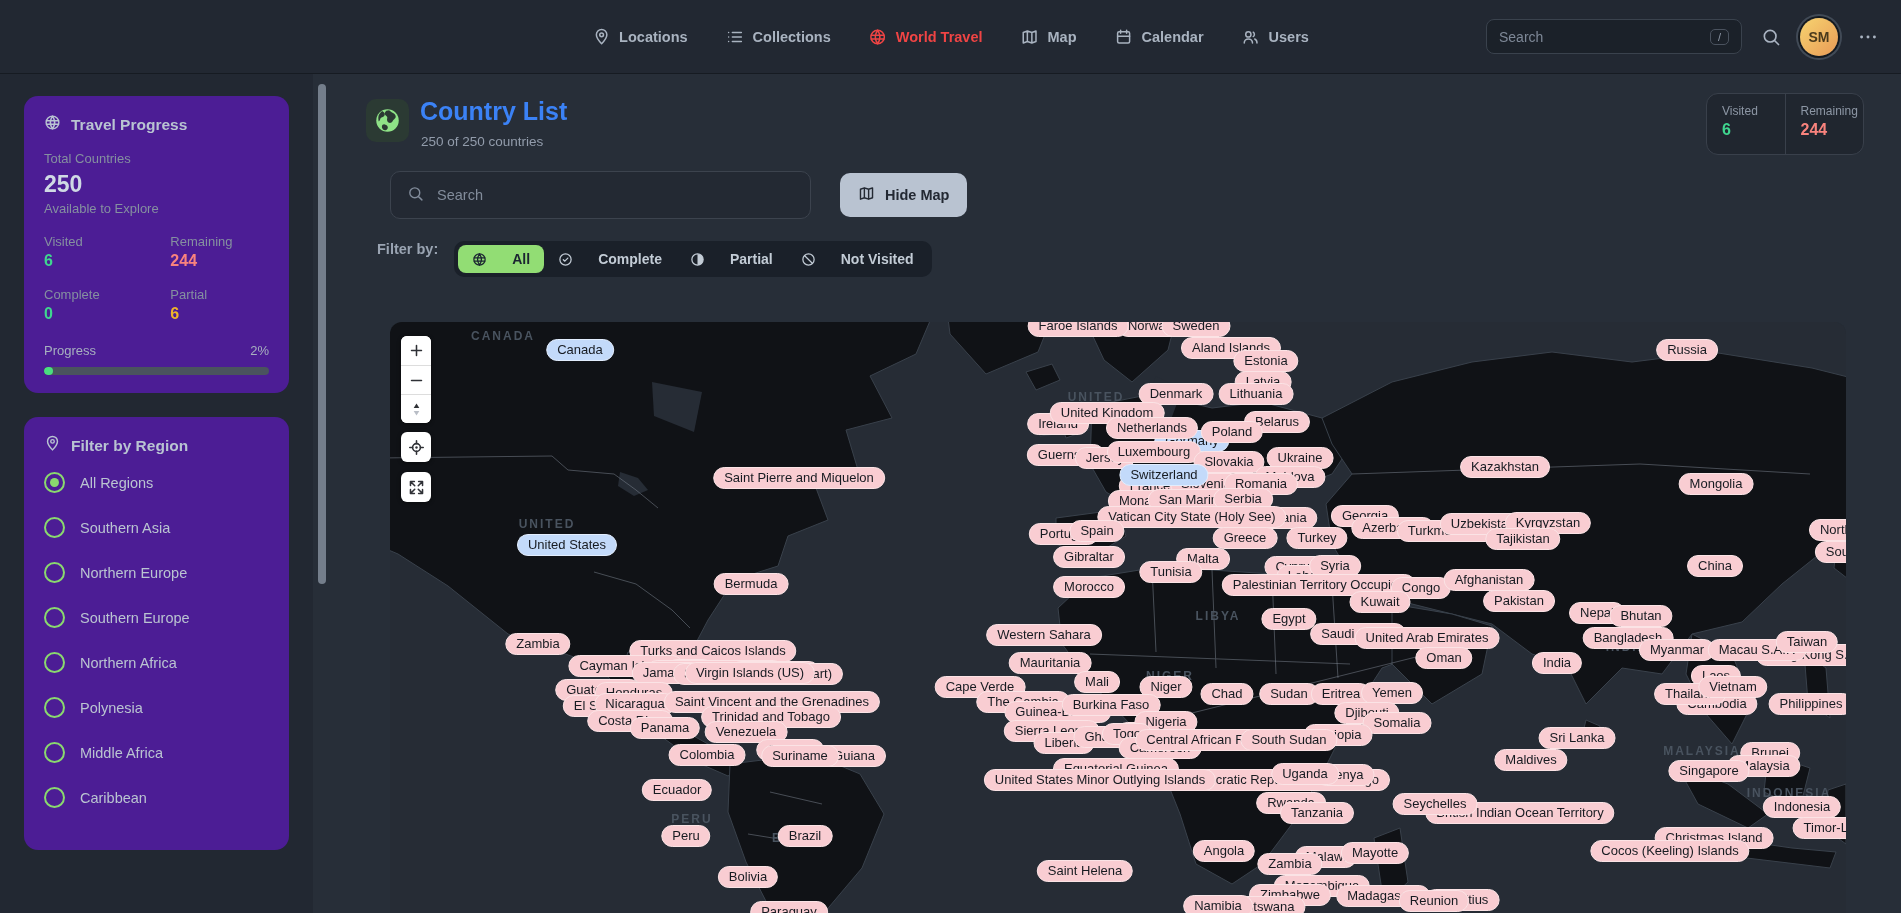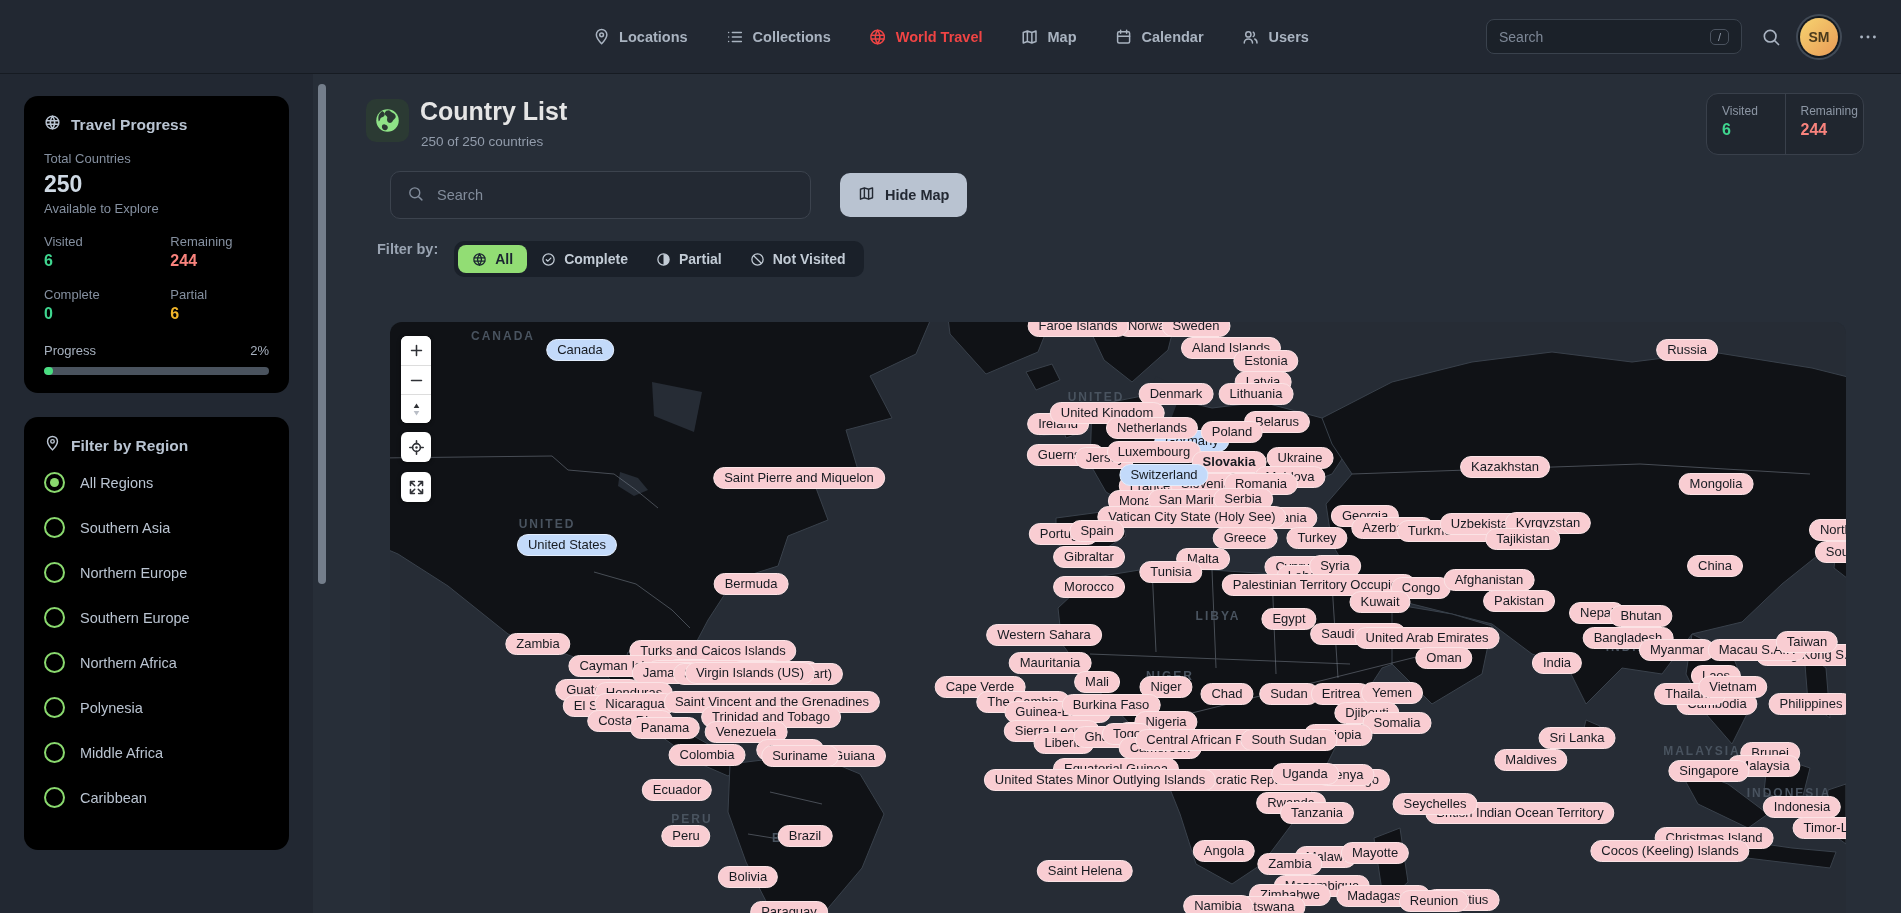--- a/index.html
+++ b/index.html
@@ -23,60 +23,60 @@
   .avatar { width:38px; height:38px; border-radius:50%; background:linear-gradient(135deg,#f7d470,#e89a56);
             display:flex; align-items:center; justify-content:center; font-weight:700; color:#4a3a1c; font-size:14px;
             box-shadow:0 0 0 2px #14191f,0 0 0 4px #414a56; cursor:pointer; }
 
   
   .sidebar { position:absolute; top:74px; left:0; width:313px; bottom:0; background:#222832; padding:22px 24px 0; overflow:hidden; }
   .side-head { display:flex; align-items:center; gap:15px; margin:4px 0 26px; }
   .side-head .iconbox { width:42px; height:42px; border-radius:10px; background:#2d3540; display:flex;
                         align-items:center; justify-content:center; color:#8ee275; cursor:pointer; }
   .side-head .lbl { font-size:17px; font-weight:700; color:#c6d0dc; }
-  .card { background:#000000; border-radius:14px; padding:18px 20px; margin-bottom:24px; }
+  .card { background:#4c1d95; border-radius:14px; padding:18px 20px; margin-bottom:24px; }
   .card-title { display:flex; gap:10px; align-items:center; color:#b9c4d2; font-size:15.5px; font-weight:700; margin-bottom:16px; }
   .slabel { font-size:13px; color:#8590a0; }
   .big { font-size:23px; font-weight:800; color:#cfd9e4; margin:5px 0 3px; }
   .grid2 { display:grid; grid-template-columns:1.2fr 1fr; gap:17px 8px; margin-top:18px; }
   .sval { font-size:16px; font-weight:800; margin-top:3px; }
   .c-green { color:#3fd68f; } .c-red { color:#f9837d; } .c-yellow { color:#f0b429; }
   .prow { display:flex; justify-content:space-between; color:#a7b1bf; font-size:13px; margin-top:20px; }
   .pbar { height:8px; border-radius:4px; background:#4a535e; margin-top:9px; position:relative; overflow:hidden; cursor:default; }
   .pfill { position:absolute; left:0; top:0; bottom:0; min-width:9px; background:#49de80; border-radius:4px; }
   .ropt { display:flex; align-items:center; gap:15px; margin-bottom:24px; color:#bac4d1; font-size:14.5px; cursor:pointer; }
   .radio { width:21px; height:21px; border-radius:50%; border:2px solid #8ad96e; position:relative; flex:none; }
   .radio.sel::after { content:""; position:absolute; inset:4px; background:#8ad96e; border-radius:50%; }
 
   
   .vscroll { position:absolute; left:315px; top:76px; bottom:0; width:13px; z-index:55; }
   .vthumb { position:absolute; left:3px; width:8px; top:8px; height:500px; background:#747e8b; border-radius:4px; cursor:pointer; }
 
   
   .page-icon { position:absolute; left:366px; top:99px; width:43px; height:43px; border-radius:10px; background:#2b3a33;
                display:flex; align-items:center; justify-content:center; }
-  .page-title { position:absolute; left:420px; top:97px; font-size:25px; font-weight:800; color:#e5e5e5; }
+  .page-title { position:absolute; left:420px; top:97px; font-size:25px; font-weight:800; color:#3b82f6; }
   .page-sub { position:absolute; left:421px; top:134px; font-size:13.5px; color:#929cab; }
   .statbox { position:absolute; left:1706px; top:93px; width:158px; height:62px; background:#20262f;
              border:1px solid #39404b; border-radius:12px; display:flex; }
   .statcell { padding:10px 0 0 15px; flex:1; }
   .statcell + .statcell { border-left:1px solid #39404b; }
   .statcell .l { font-size:12px; color:#8d97a5; }
   .statcell .v { font-size:16px; font-weight:800; margin-top:3px; }
 
   .main-search { position:absolute; left:390px; top:171px; width:421px; height:48px; border:1px solid #3c434e;
                  background:#232933; border-radius:10px; display:flex; align-items:center; gap:13px; padding:0 16px;
                  color:#828c9b; font-size:14.5px; cursor:text; }
   .hide-map { position:absolute; left:840px; top:173px; height:44px; padding:0 18px; background:#b9c3d1; border:none;
               border-radius:10px; display:flex; align-items:center; gap:10px; color:#232933; font-weight:700;
               font-size:14.5px; cursor:pointer; font-family:inherit; }
   .filterrow { position:absolute; left:377px; top:241px; display:flex; align-items:flex-start; gap:16px; }
   .filterlabel { color:#9aa4b2; font-size:14.5px; font-weight:600; }
   .fgroup { background:#1a2029; border-radius:10px; padding:4px; display:flex; align-items:center; }
-  .fbtn { display:flex; align-items:center; gap:8px; padding:6px 14px; border-radius:8px; color:#c3ccd6;
+  .fbtn { display:flex; align-items:center; gap:25px; padding:6px 14px; border-radius:8px; color:#c3ccd6;
           font-size:14px; font-weight:600; cursor:pointer; white-space:nowrap; }
   .fbtn.active { background:#92dd74; color:#1b2531; }
 
   
   .map { position:absolute; left:390px; top:322px; width:1456px; height:591px; border-radius:12px 12px 0 0;
          overflow:hidden; background:#262c35; }
   .map svg.world { position:absolute; inset:0; z-index:0; }
   .regionlabel { position:absolute; transform:translate(-50%,-50%); color:#49535f; font-size:12px; font-weight:700;
                  letter-spacing:2px; white-space:nowrap; z-index:1; }
   .pill { position:absolute; transform:translate(-50%,-50%); background:#f9cdd2; border:1.5px solid #fbe3e5;
@@ -412,21 +412,21 @@
     <div class="pill" style="left: 866px; top: 72px;">Lithuania</div>
     <div class="pill" style="left: 668px; top: 102px;">Ireland</div>
     <div class="pill" style="left: 717px; top: 91px;">United Kingdom</div>
     <div class="pill visited" style="left: 802px; top: 119px;">Germany</div>
     <div class="pill" style="left: 762px; top: 106px;">Netherlands</div>
     <div class="pill" style="left: 887px; top: 100px;">Belarus</div>
     <div class="pill" style="left: 842px; top: 110px;">Poland</div>
     <div class="pill" style="left: 676px; top: 133px;">Guernsey</div>
     <div class="pill" style="left: 715px; top: 136px;">Jersey</div>
     <div class="pill" style="left: 764px; top: 130px;">Luxembourg</div>
-    <div class="pill" style="left: 839px; top: 140px; font-weight: bold;">Slovakia</div>
+    <div class="pill" style="left: 839px; top: 140px;">Slovakia</div>
     <div class="pill" style="left: 910px; top: 136px;">Ukraine</div>
     <div class="pill" style="left: 760px; top: 164px;">France</div>
     <div class="pill" style="left: 900px; top: 155px;">Moldova</div>
     <div class="pill" style="left: 816px; top: 162px;">Slovenia</div>
     <div class="pill" style="left: 871px; top: 162px;">Romania</div>
     <div class="pill visited" style="left: 774px; top: 153px;">Switzerland</div>
     <div class="pill" style="left: 752px; top: 179px;">Monaco</div>
     <div class="pill" style="left: 802px; top: 178px;">San Marino</div>
     <div class="pill" style="left: 853px; top: 177px;">Serbia</div>
     <div class="pill" style="left: 895px; top: 196px;">Albania</div>

